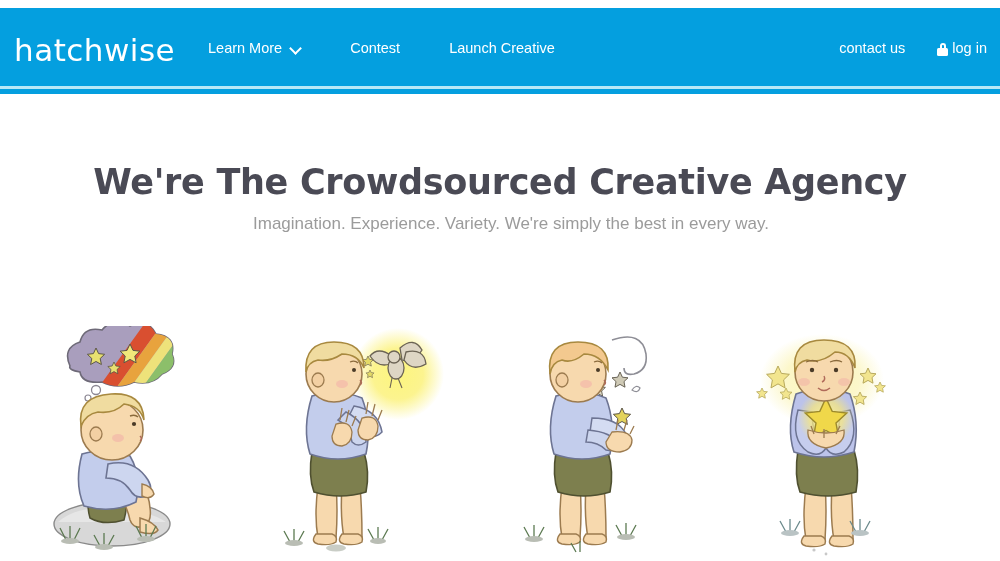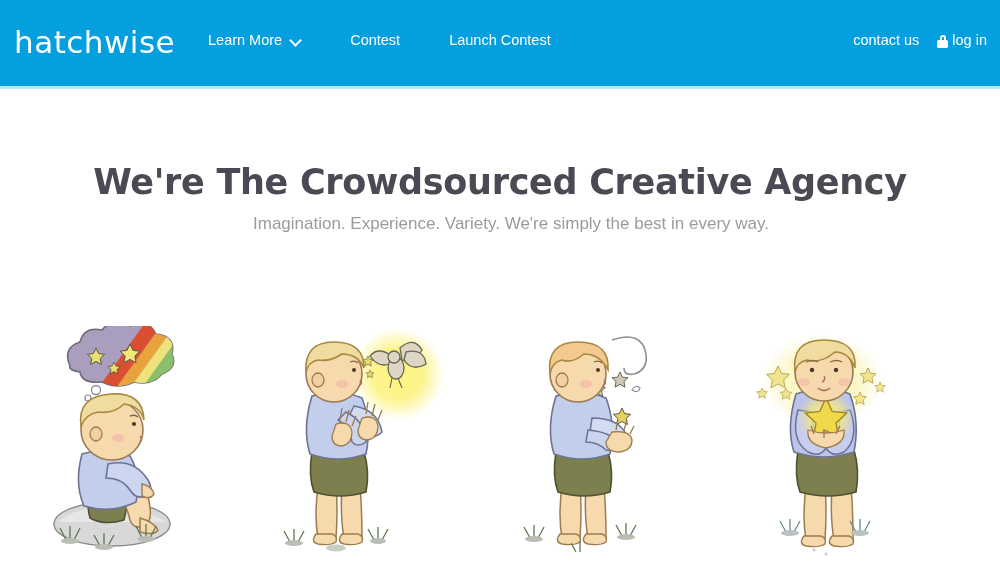--- a/index.html
+++ b/index.html
@@ -15,21 +15,21 @@
   .page {
     position: relative;
     width: 1000px;
     height: 561px;
     background: #ffffff;
   }
 
   
   .header {
     position: absolute;
-    top: 0; left: 0;
+    top: 8px; left: 0;
     width: 1000px;
     height: 86px;
     background: #049fdf;
     box-sizing: border-box;
   }
   .header-underline {
     position: absolute;
     top: 86px; left: 0;
     width: 1000px;
     height: 3px;
@@ -87,21 +87,21 @@
     transform: rotate(45deg);
   }
 
   .nav-right {
     position: absolute;
     right: 13px;
     top: 30px;
     display: flex;
     align-items: center;
   }
-  .nav-contact { margin-right: 18px; }
+  .nav-contact { margin-right: 32px; }
 
   .lock-icon {
     display: inline-block;
     width: 11px;
     height: 13px;
     position: relative;
     margin-right: 4px;
     top: 1px;
   }
   .lock-icon .shackle {
@@ -177,21 +177,21 @@
   <div class="header">
 
     <div class="logo">hatchwise</div>
 
     <div class="nav-left">
       <a class="nav-item nav-learn">
         <span>Learn More</span>
         <span class="chevron-down"></span>
       </a>
       <a class="nav-item nav-prices">Contest</a>
-      <a class="nav-item nav-launch">Launch Contest</a>
+      <a class="nav-item nav-launch">Launch Creative</a>
     </div>
 
     <div class="nav-right">
       <a class="nav-item nav-contact">contact us</a>
       <a class="nav-item nav-login">
         <span class="lock-icon">
           <span class="shackle"></span>
           <span class="body"></span>
         </span>
         <span>log in</span>

